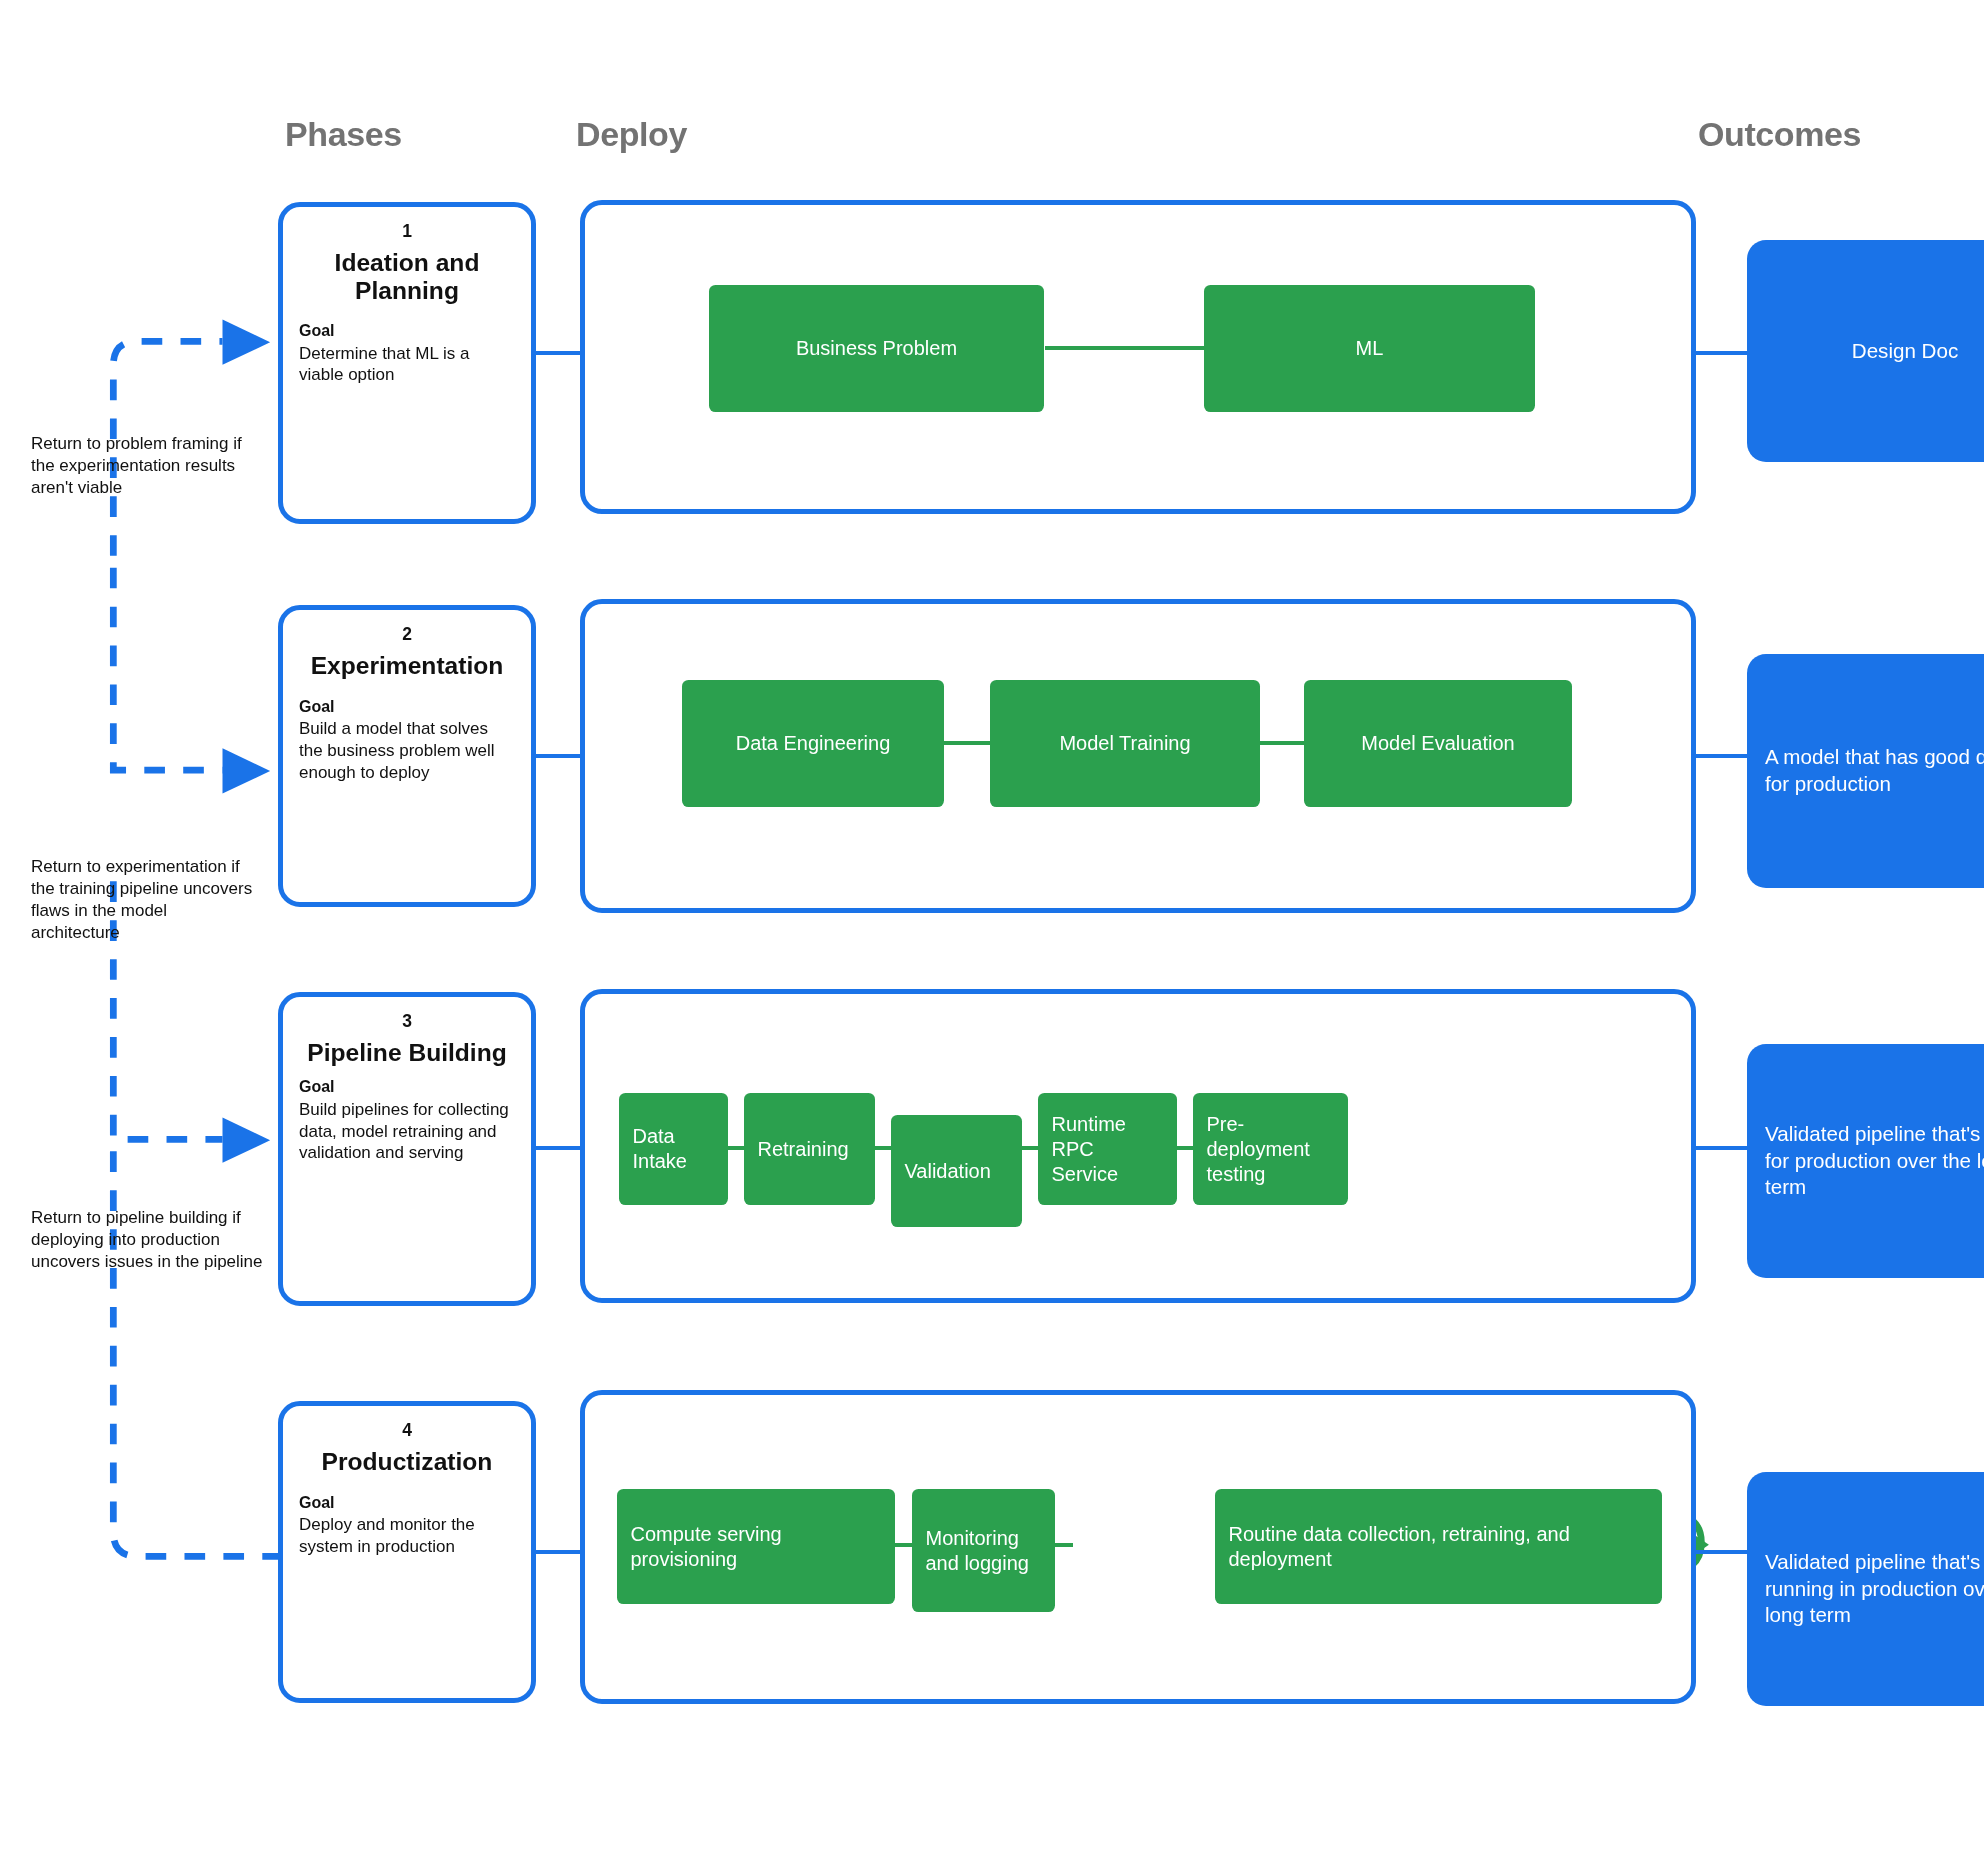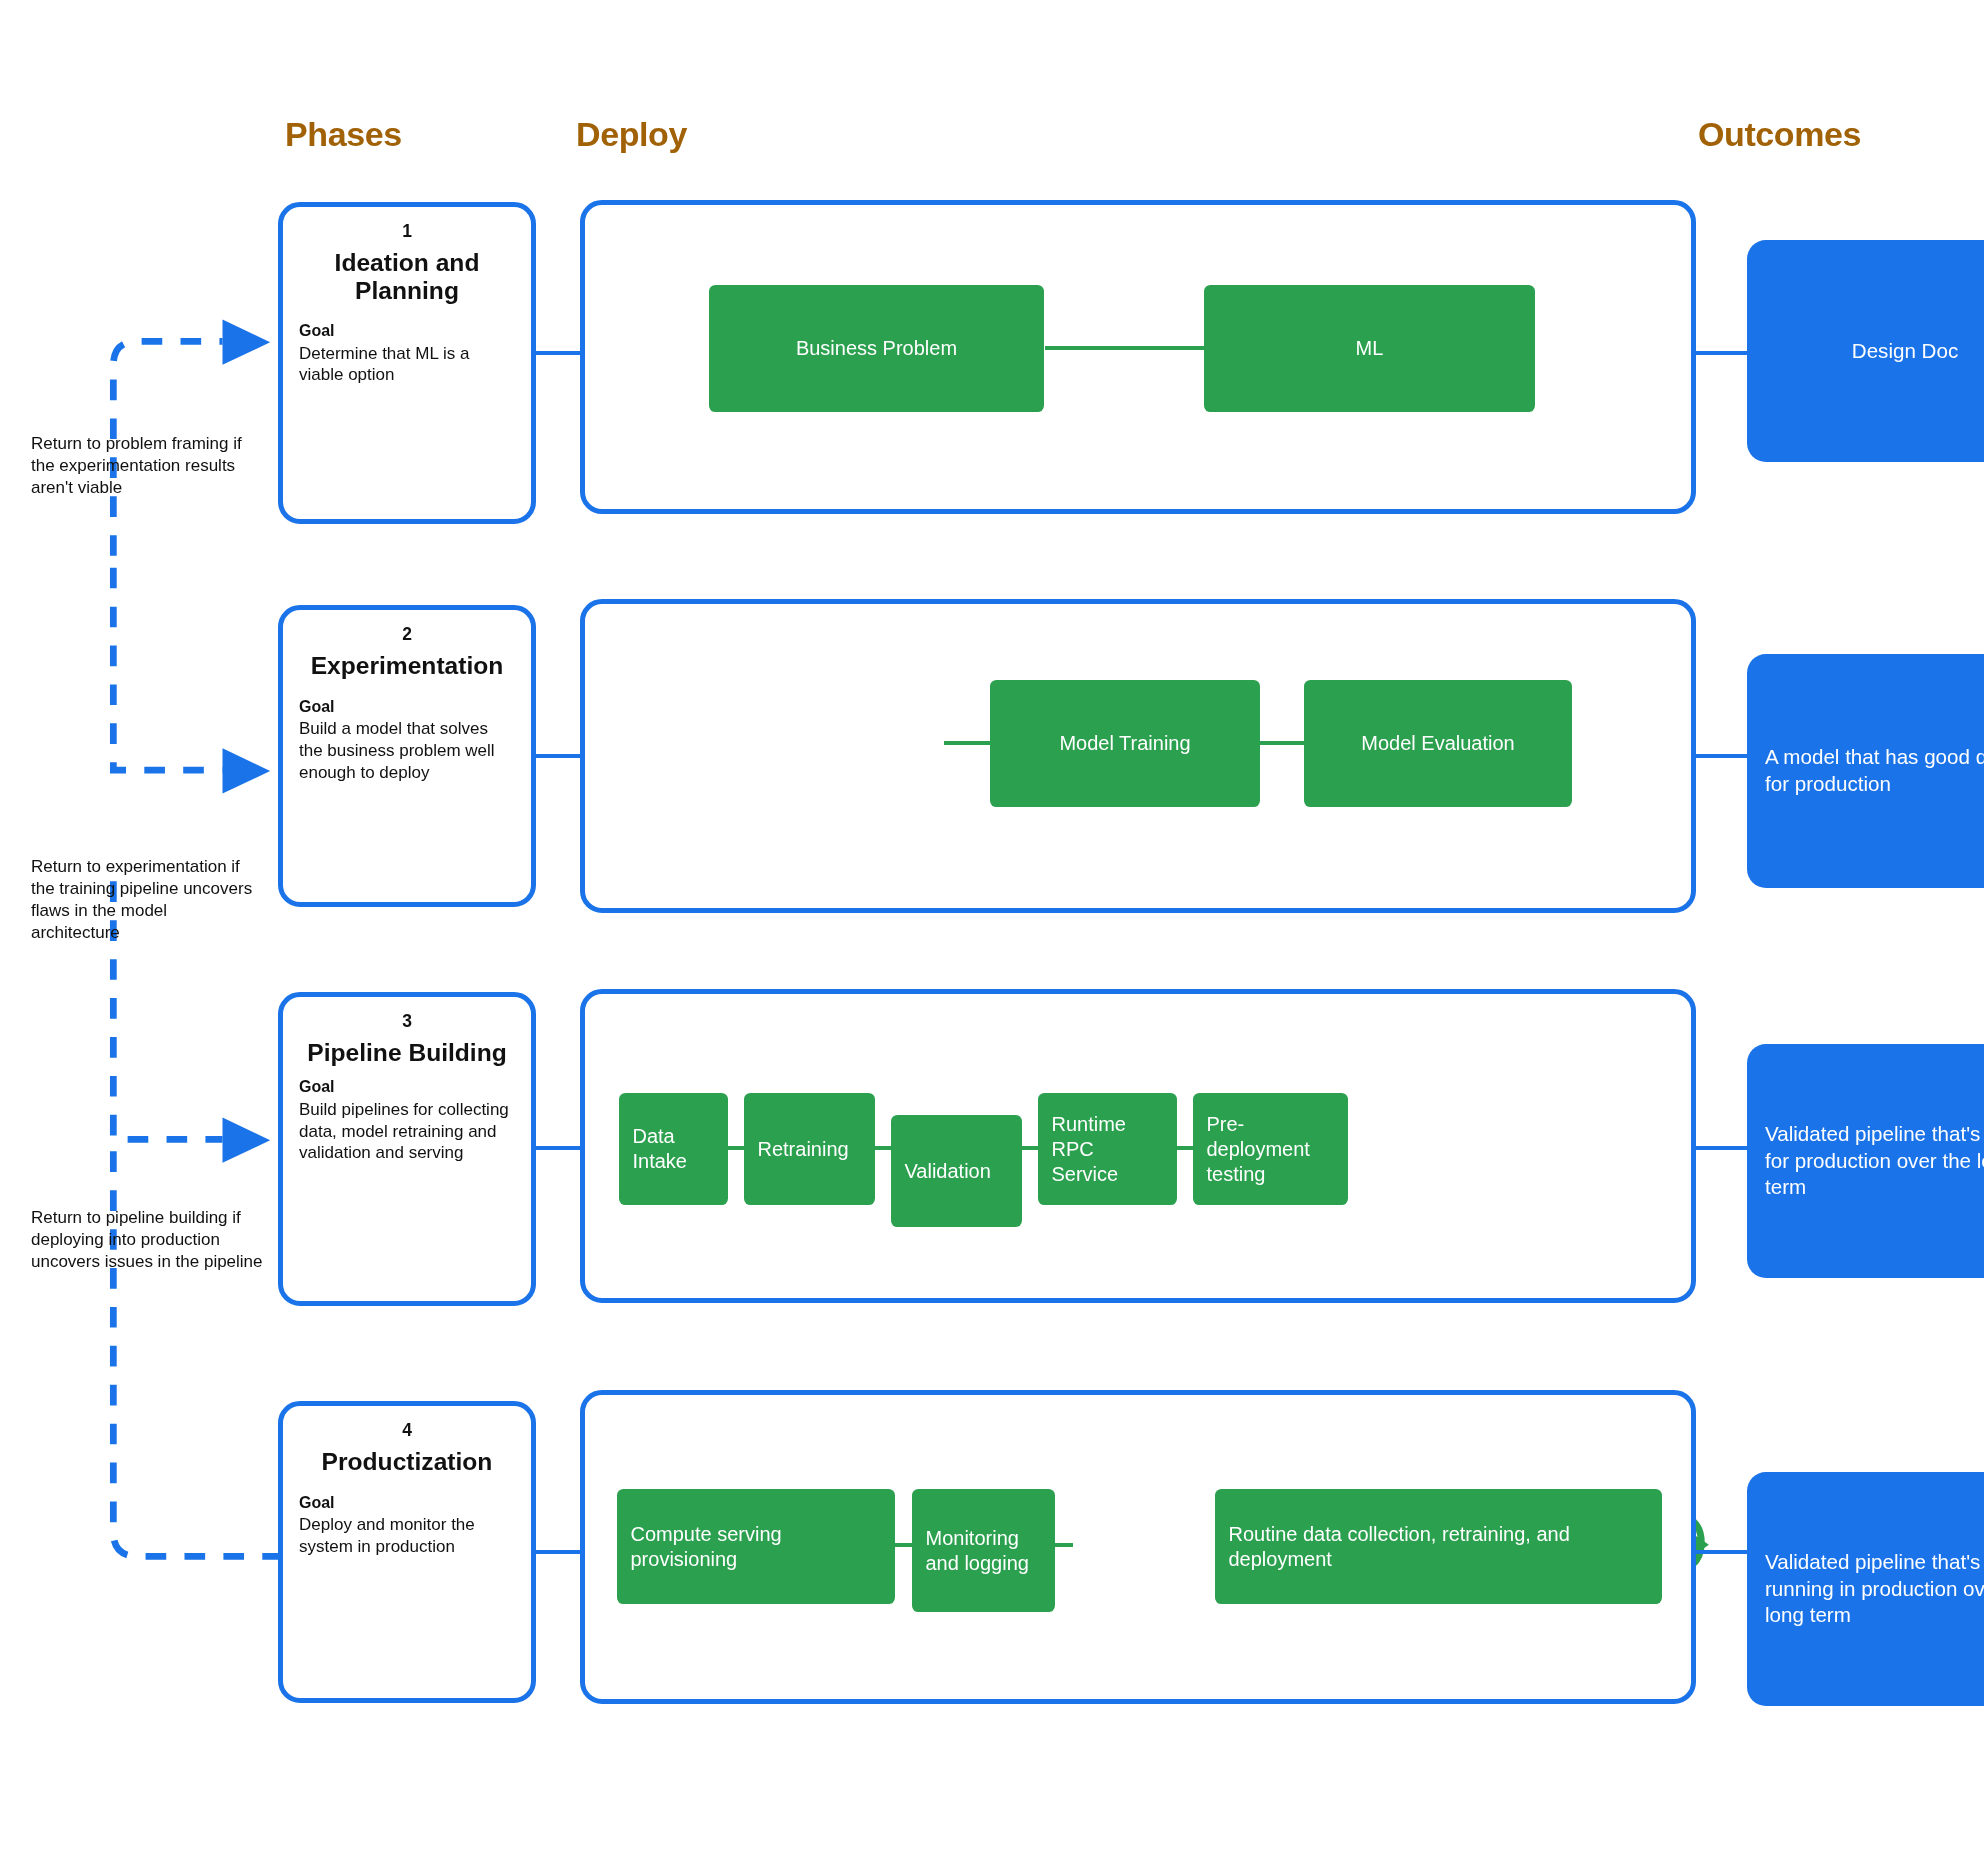--- a/index.html
+++ b/index.html
@@ -1,20 +1,20 @@
 <!DOCTYPE html>
 <html style="font-size:6.4px"><head>
 <meta charset="utf-8">
 <style>
   html,body{margin:0;padding:0;background:#ffffff;}
   body{font-family:"Liberation Sans", sans-serif;}
   #stage{position:relative;width:2253px;height:1858px;background:#fff;overflow:hidden;}
 
   
-  .col-header{position:absolute;font-weight:bold;color:#a16207;font-size:34px;letter-spacing:-0.4px;white-space:nowrap;}
+  .col-header{position:absolute;font-weight:bold;color:#737373;font-size:34px;letter-spacing:-0.4px;white-space:nowrap;}
 
   
   .phase-card{position:absolute;box-sizing:border-box;border:5.2px solid #1a73e8;border-radius:22px;background:#fff;
               display:flex;flex-direction:column;align-items:center;padding:10.3px 16px 12px 16px;}
   .phase-num{font-size:17.5px;font-weight:bold;color:#111;text-align:center;margin-top:4px;}
   .phase-title{font-size:24.6px;font-weight:bold;color:#111;text-align:center;line-height:1.12;margin-top:7.1px;}
   .phase-goal-block{align-self:flex-start;width:100%;margin-top:16.7px;}
   .phase-goal-label{font-size:16px;font-weight:bold;color:#111;line-height:1.2;}
   .phase-goal-text{font-size:17px;color:#111;line-height:1.28;margin-top:2.4px;}
 
@@ -112,20 +112,21 @@
     <div class="phase-num">2</div>
     <div class="phase-title">Experimentation</div>
     <div class="phase-goal-block">
       <div class="phase-goal-label">Goal</div>
       <div class="phase-goal-text">Build a model that solves the business problem well enough to deploy</div>
     </div>
   </div>
   <div class="bconn" style="left:536px;top:754px;width:44px;"></div>
 
   <div class="tasks-panel" style="left:580px;top:599px;width:1116px;height:314px;"></div>
+  <div class="gbox center" style="left:682px;top:680px;width:262px;height:127px;">Data Engineering</div>
   <div class="glink" style="left:944px;top:741px;width:46px;"></div>
   <div class="gbox center" style="left:990px;top:680px;width:270px;height:127px;">Model Training</div>
   <div class="glink" style="left:1260px;top:741px;width:45px;"></div>
   <div class="gbox center" style="left:1304px;top:680px;width:268px;height:127px;">Model Evaluation</div>
 
   <div class="bconn" style="left:1695px;top:754px;width:52px;"></div>
   <div class="outcome" style="left:1747px;top:654px;width:316px;height:234px;">A model that has good quality for production</div>
 
   <div class="phase-card" style="left:278px;top:992px;width:258px;height:314px;">
     <div class="phase-num">3</div>

